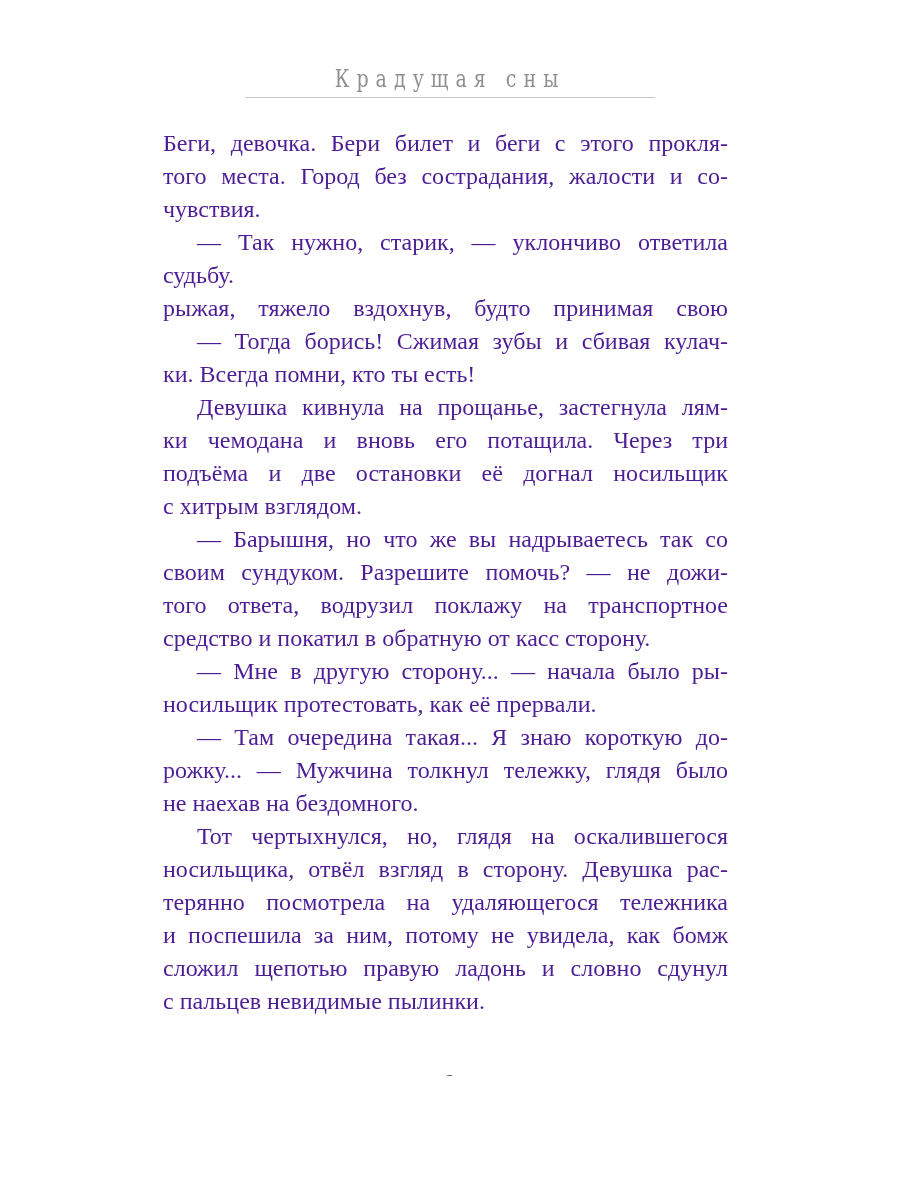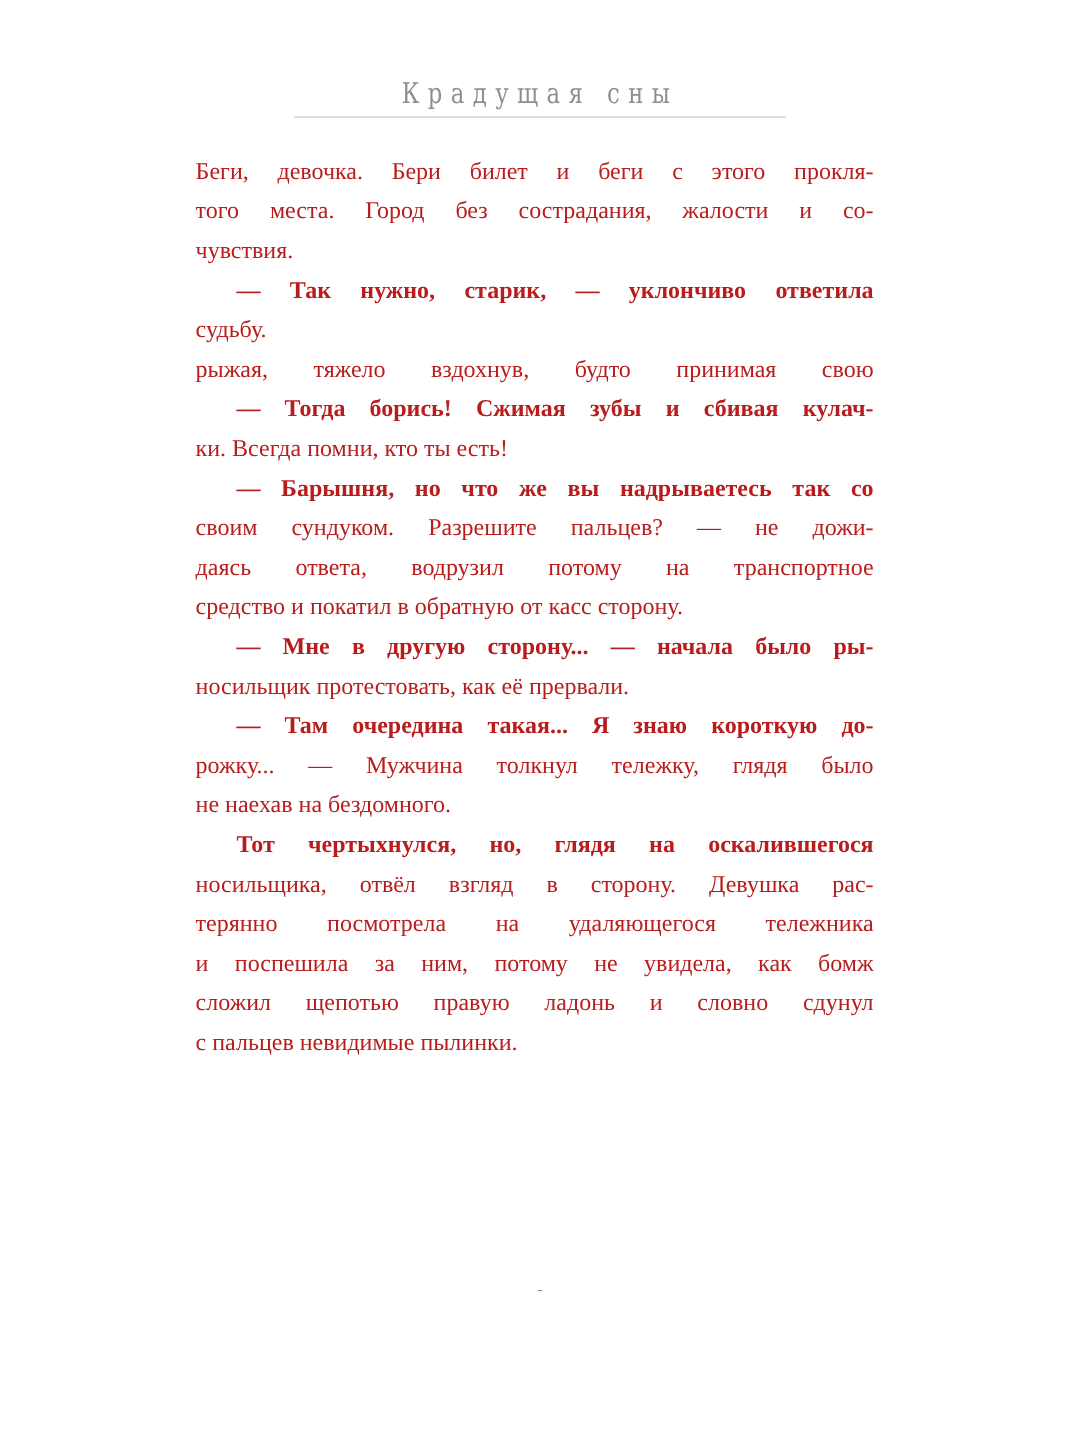--- a/index.html
+++ b/index.html
@@ -40,36 +40,35 @@
     border-top: 1px solid #c6c6c6;
     margin: 5px auto 0 auto;
   }
 
   
   .body-text {
     position: absolute;
     top: 127px;
     left: 163px;
     width: 565px;
-    font-size: 20px;
+    font-size: 24px;
     line-height: 33px;
-    color: #b91c1c;
+    color: #4c1d95;
   }
   .para { margin: 0; padding: 0; }
   .line {
     text-align: justify;
     text-align-last: justify;
     white-space: normal;
   }
   .line.last {
     text-align-last: left;
   }
   .para.indent .line:first-child {
     text-indent: 34px;
-    font-weight: bold;
   }
 
   
   .folio {
     position: absolute;
     top: 1078px;
     left: 0;
     width: 100%;
     text-align: center;
   }
@@ -102,23 +101,29 @@
       <div class="para indent">
         <div class="line">— Так нужно, старик, — уклончиво ответила</div>
         <div class="line last">судьбу.</div>
         <div class="line">рыжая, тяжело вздохнув, будто принимая свою</div>
       </div>
       <div class="para indent">
         <div class="line">— Тогда борись! Сжимая зубы и сбивая кулач-</div>
         <div class="line last">ки. Всегда помни, кто ты есть!</div>
       </div>
       <div class="para indent">
+        <div class="line">Девушка кивнула на прощанье, застегнула лям-</div>
+        <div class="line">ки чемодана и вновь его потащила. Через три</div>
+        <div class="line">подъёма и две остановки её догнал носильщик</div>
+        <div class="line last">с хитрым взглядом.</div>
+      </div>
+      <div class="para indent">
         <div class="line">— Барышня, но что же вы надрываетесь так со</div>
-        <div class="line">своим сундуком. Разрешите пальцев? — не дожи-</div>
-        <div class="line">даясь ответа, водрузил потому на транспортное</div>
+        <div class="line">своим сундуком. Разрешите помочь? — не дожи-</div>
+        <div class="line">того ответа, водрузил поклажу на транспортное</div>
         <div class="line last">средство и покатил в обратную от касс сторону.</div>
       </div>
       <div class="para indent">
         <div class="line">— Мне в другую сторону... — начала было ры-</div>
         <div class="line last">носильщик протестовать, как её прервали.</div>
       </div>
       <div class="para indent">
         <div class="line">— Там очередина такая... Я знаю короткую до-</div>
         <div class="line">рожку... — Мужчина толкнул тележку, глядя было</div>
         <div class="line last">не наехав на бездомного.</div>

